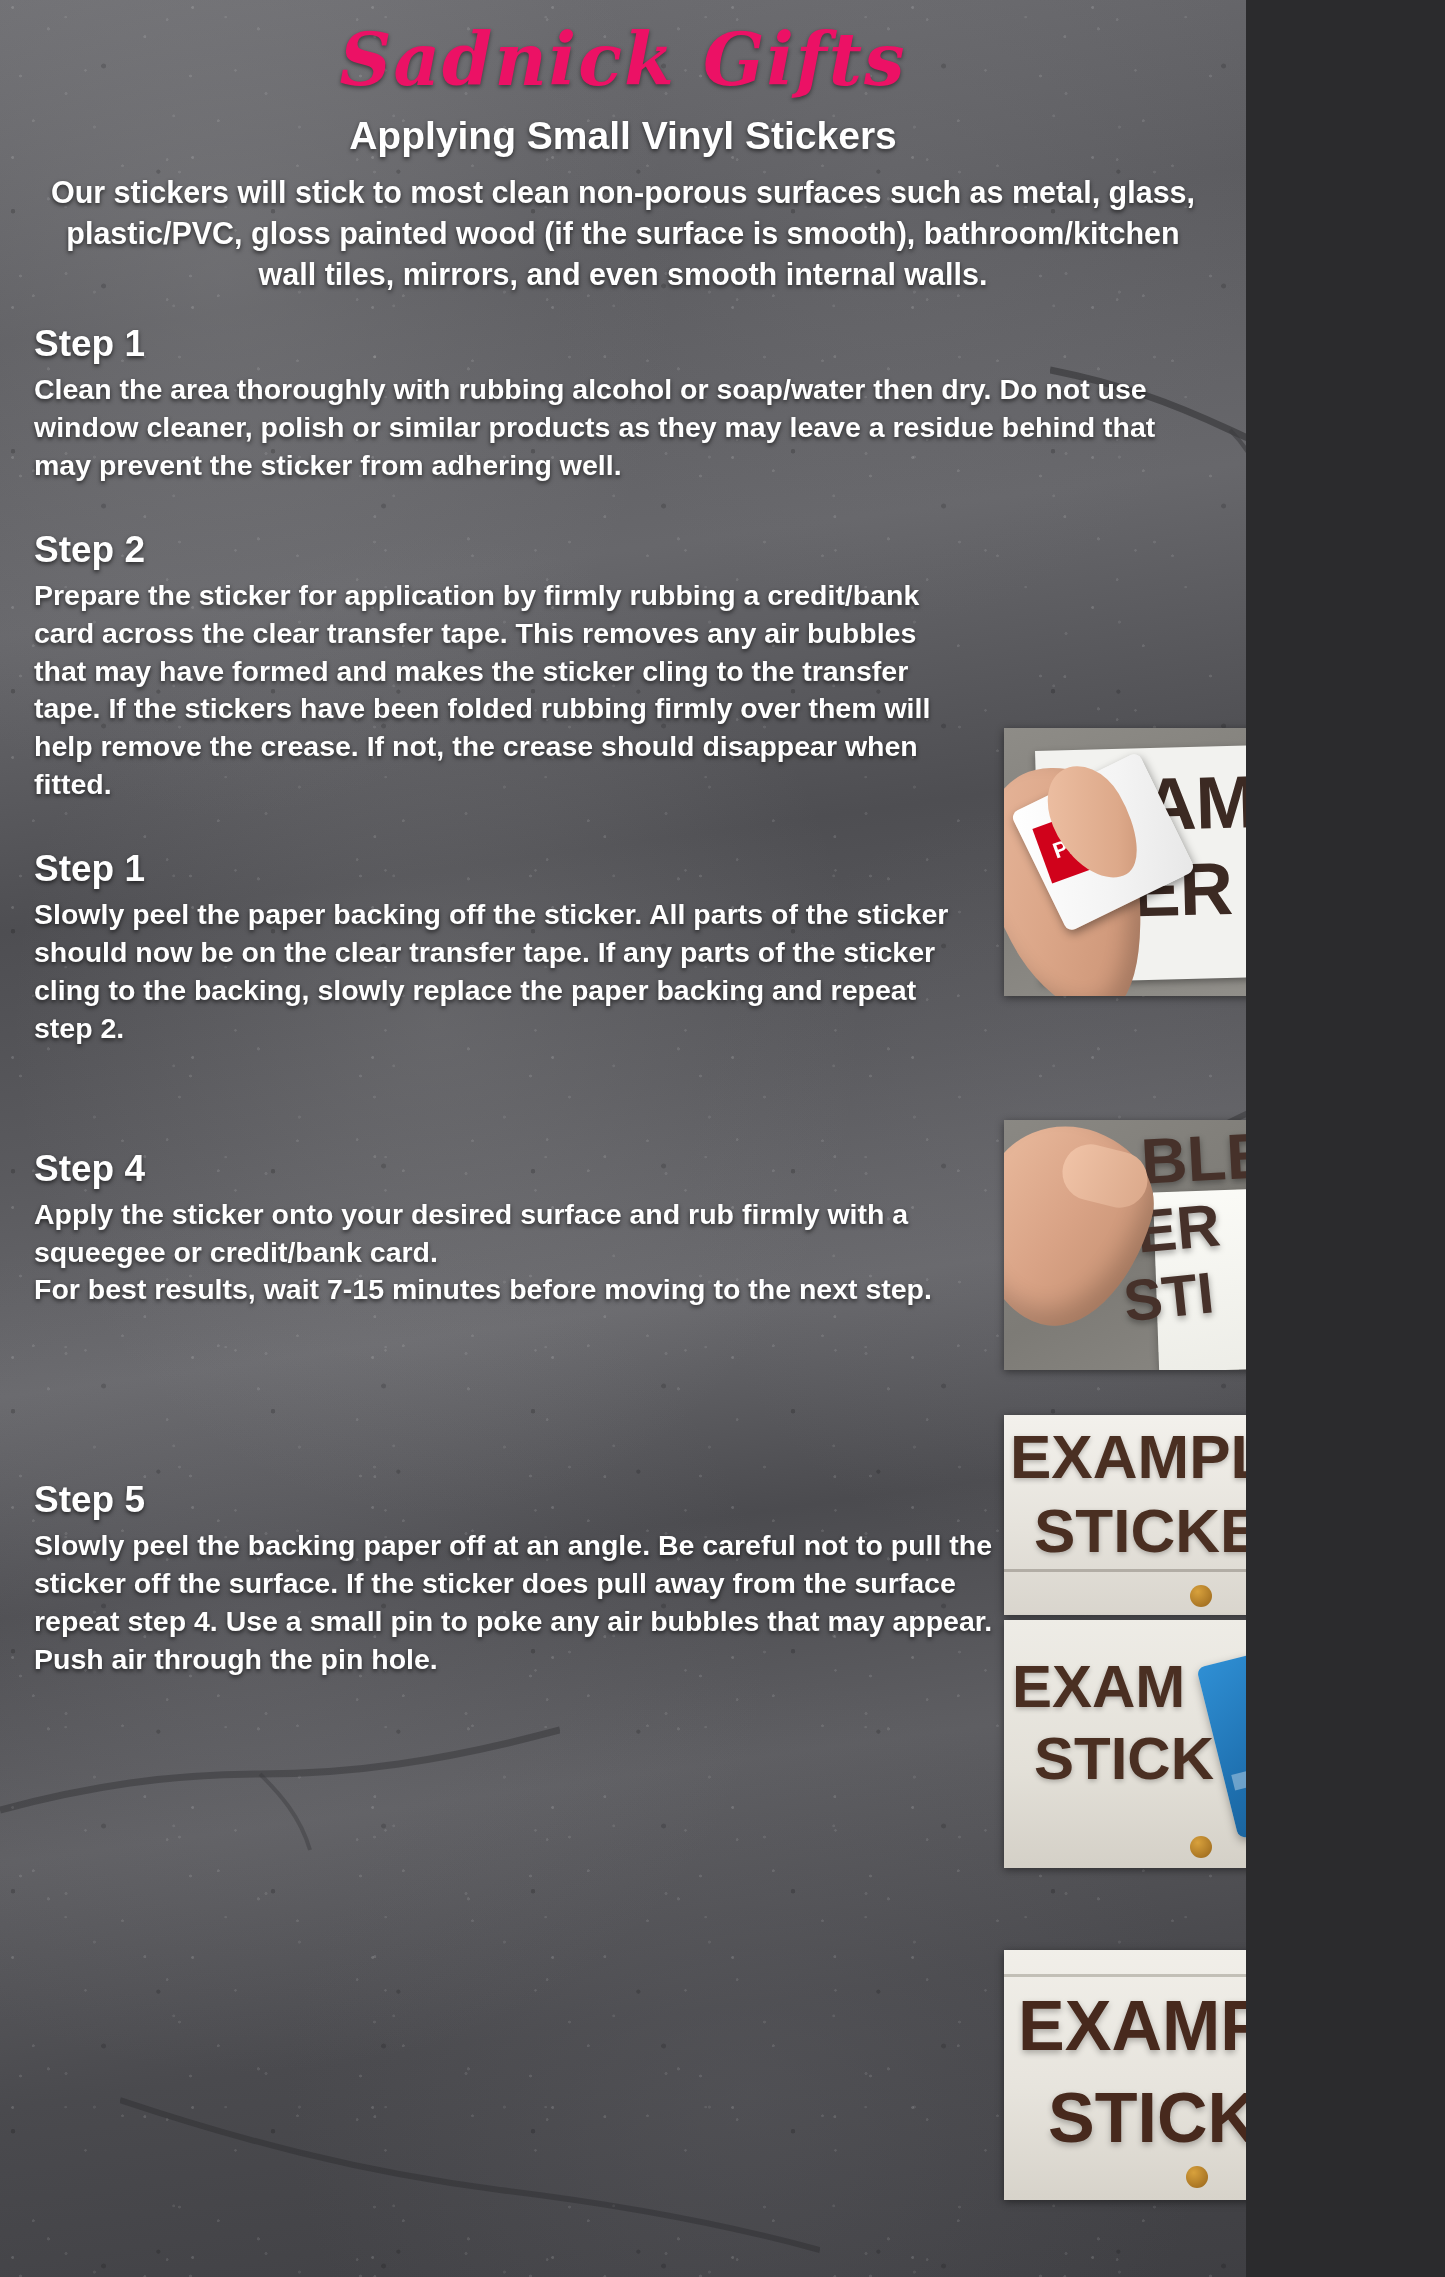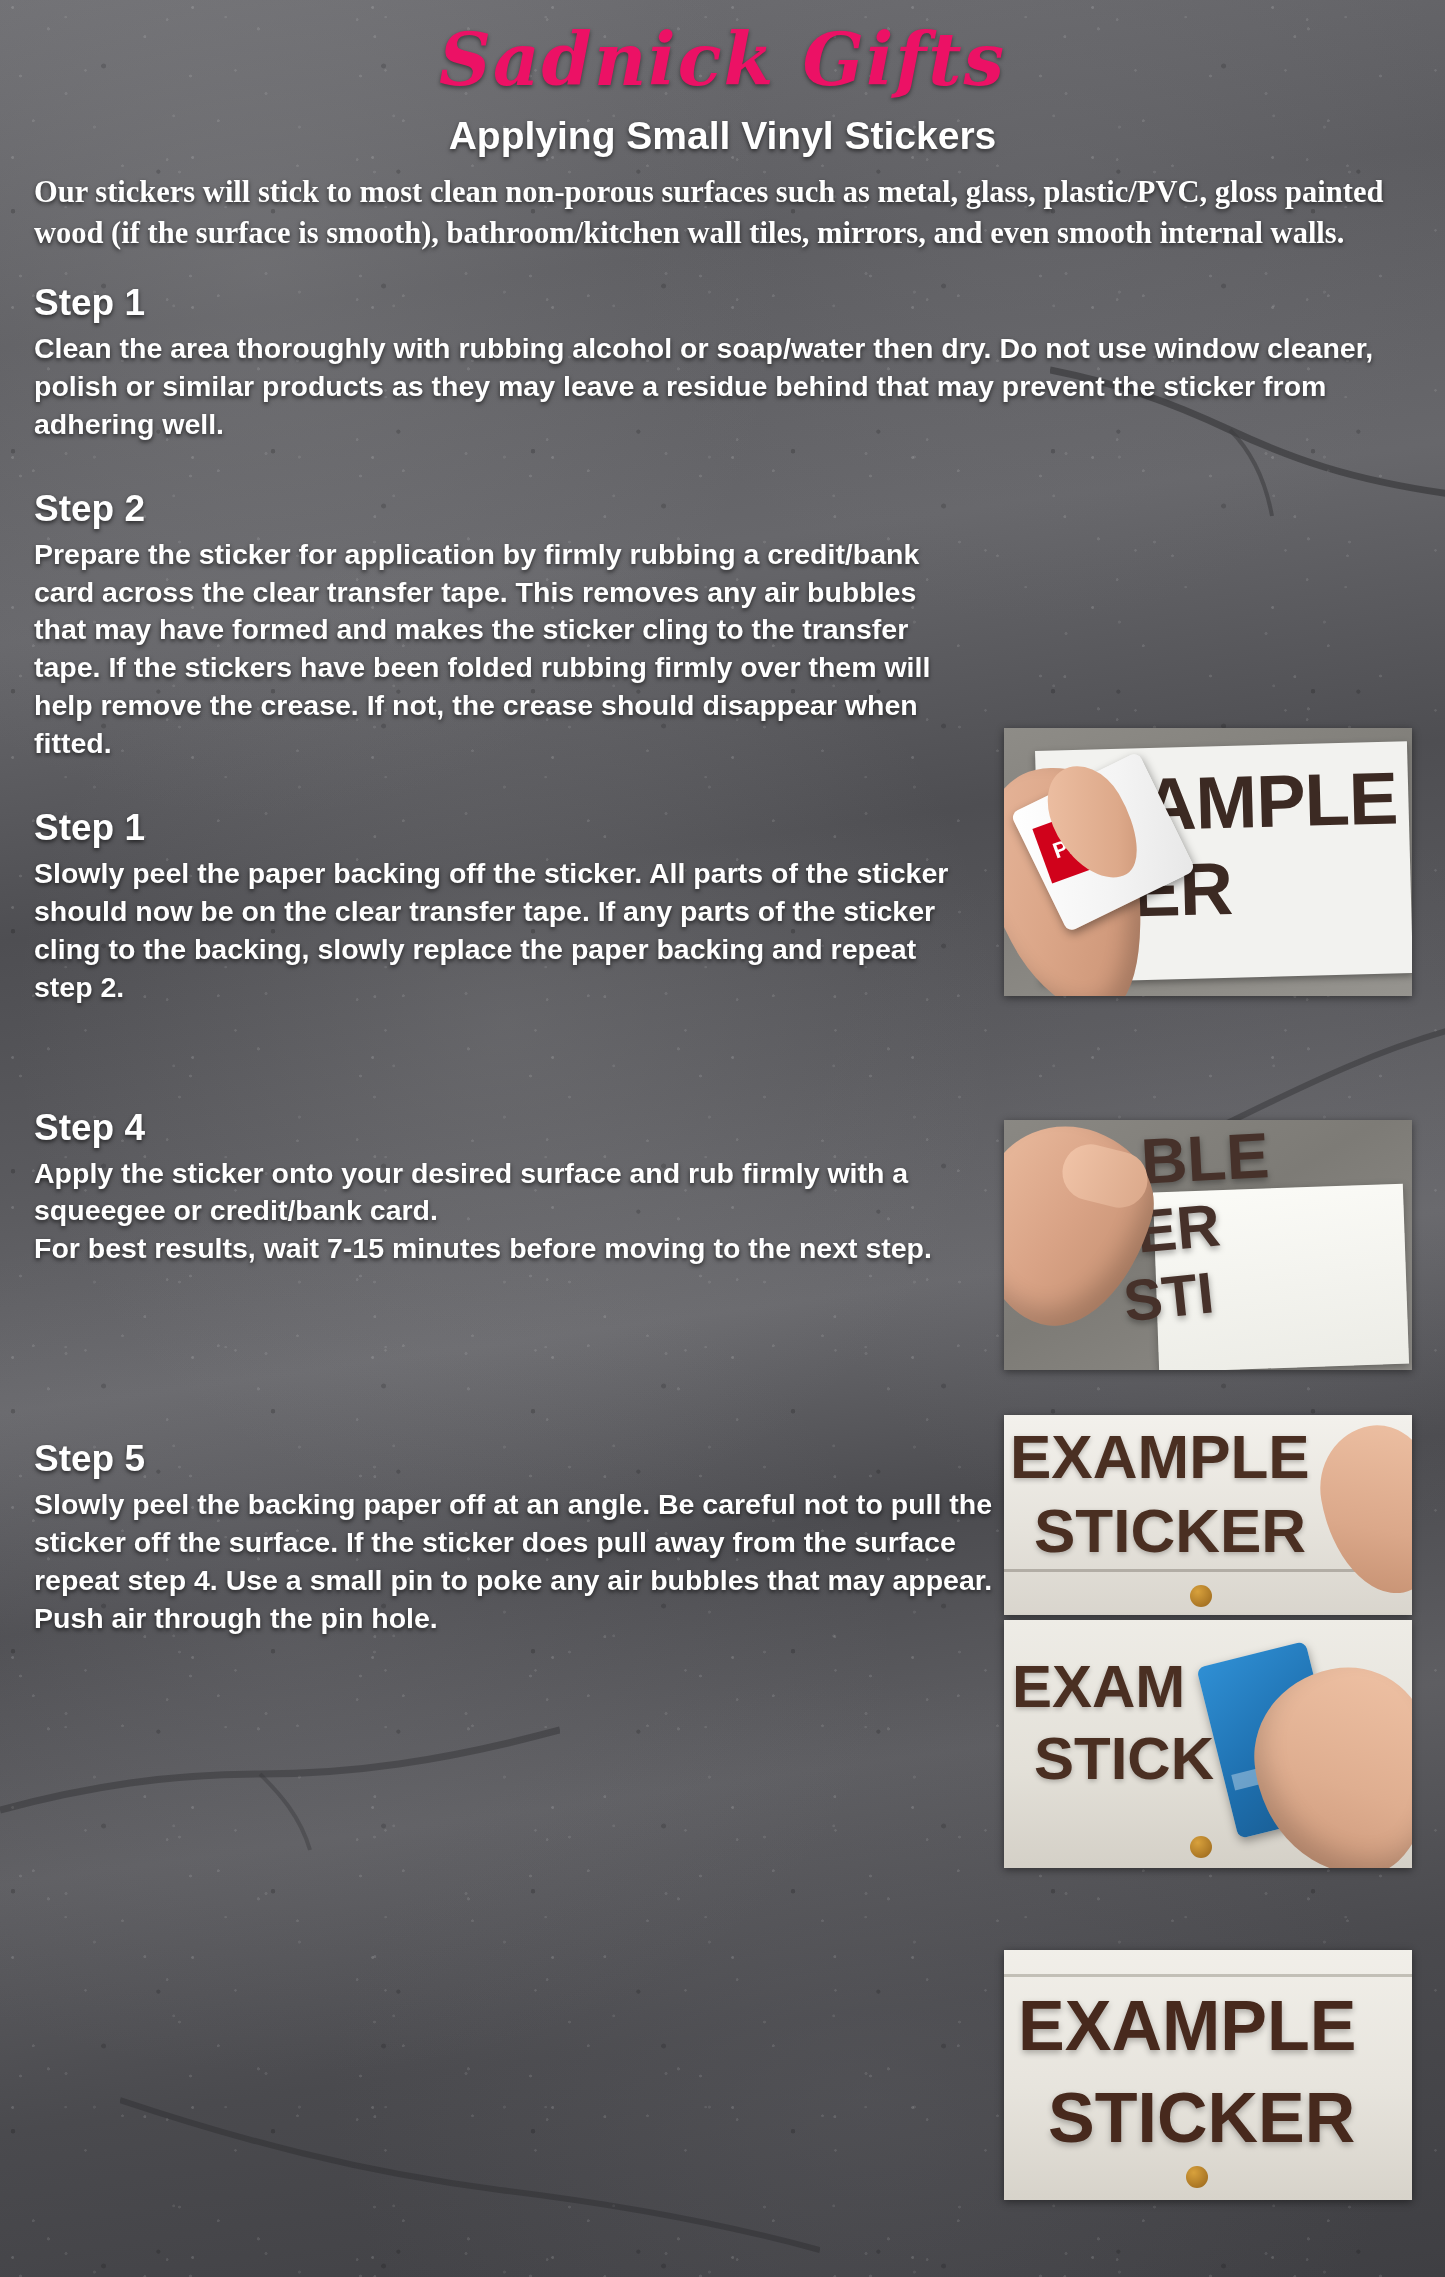--- a/index.html
+++ b/index.html
@@ -5,21 +5,21 @@
   html, body {
     margin: 0;
     padding: 0;
     background: #2b2b2d;
   }
   body {
     font-family: "Liberation Sans", sans-serif;
   }
   #page {
     position: relative;
-    width: 1445px;
+    width: 1246px;
     height: 2277px;
     overflow: hidden;
     
     background-color: #4a4a4c;
     background-image:
       radial-gradient(ellipse 60% 40% at 18% 12%, rgba(150,150,152,0.28), rgba(0,0,0,0) 60%),
       radial-gradient(ellipse 45% 30% at 72% 8%, rgba(120,120,124,0.25), rgba(0,0,0,0) 65%),
       radial-gradient(ellipse 55% 35% at 35% 45%, rgba(158,158,160,0.22), rgba(0,0,0,0) 62%),
       radial-gradient(ellipse 50% 28% at 85% 52%, rgba(110,110,115,0.30), rgba(0,0,0,0) 60%),
       radial-gradient(ellipse 70% 32% at 20% 72%, rgba(140,140,145,0.20), rgba(0,0,0,0) 60%),
@@ -89,24 +89,23 @@
     font-size: 39px;
     margin-top: 16px;
     text-shadow: 0 2px 4px rgba(0,0,0,0.6);
   }
 
   .intro {
     color: #ffffff;
     font-weight: bold;
     font-size: 30.5px;
     line-height: 1.35;
-    text-align: left;
+    text-align: center;
     margin: 14px 34px 0 34px;
     text-shadow: 0 2px 4px rgba(0,0,0,0.65);
-    font-family: Liberation Serif, serif;
   }
 
   .steps {
     margin-top: 28px;
   }
   .step {
     position: relative;
     padding: 0 34px;
     margin-bottom: 26px;
   }

